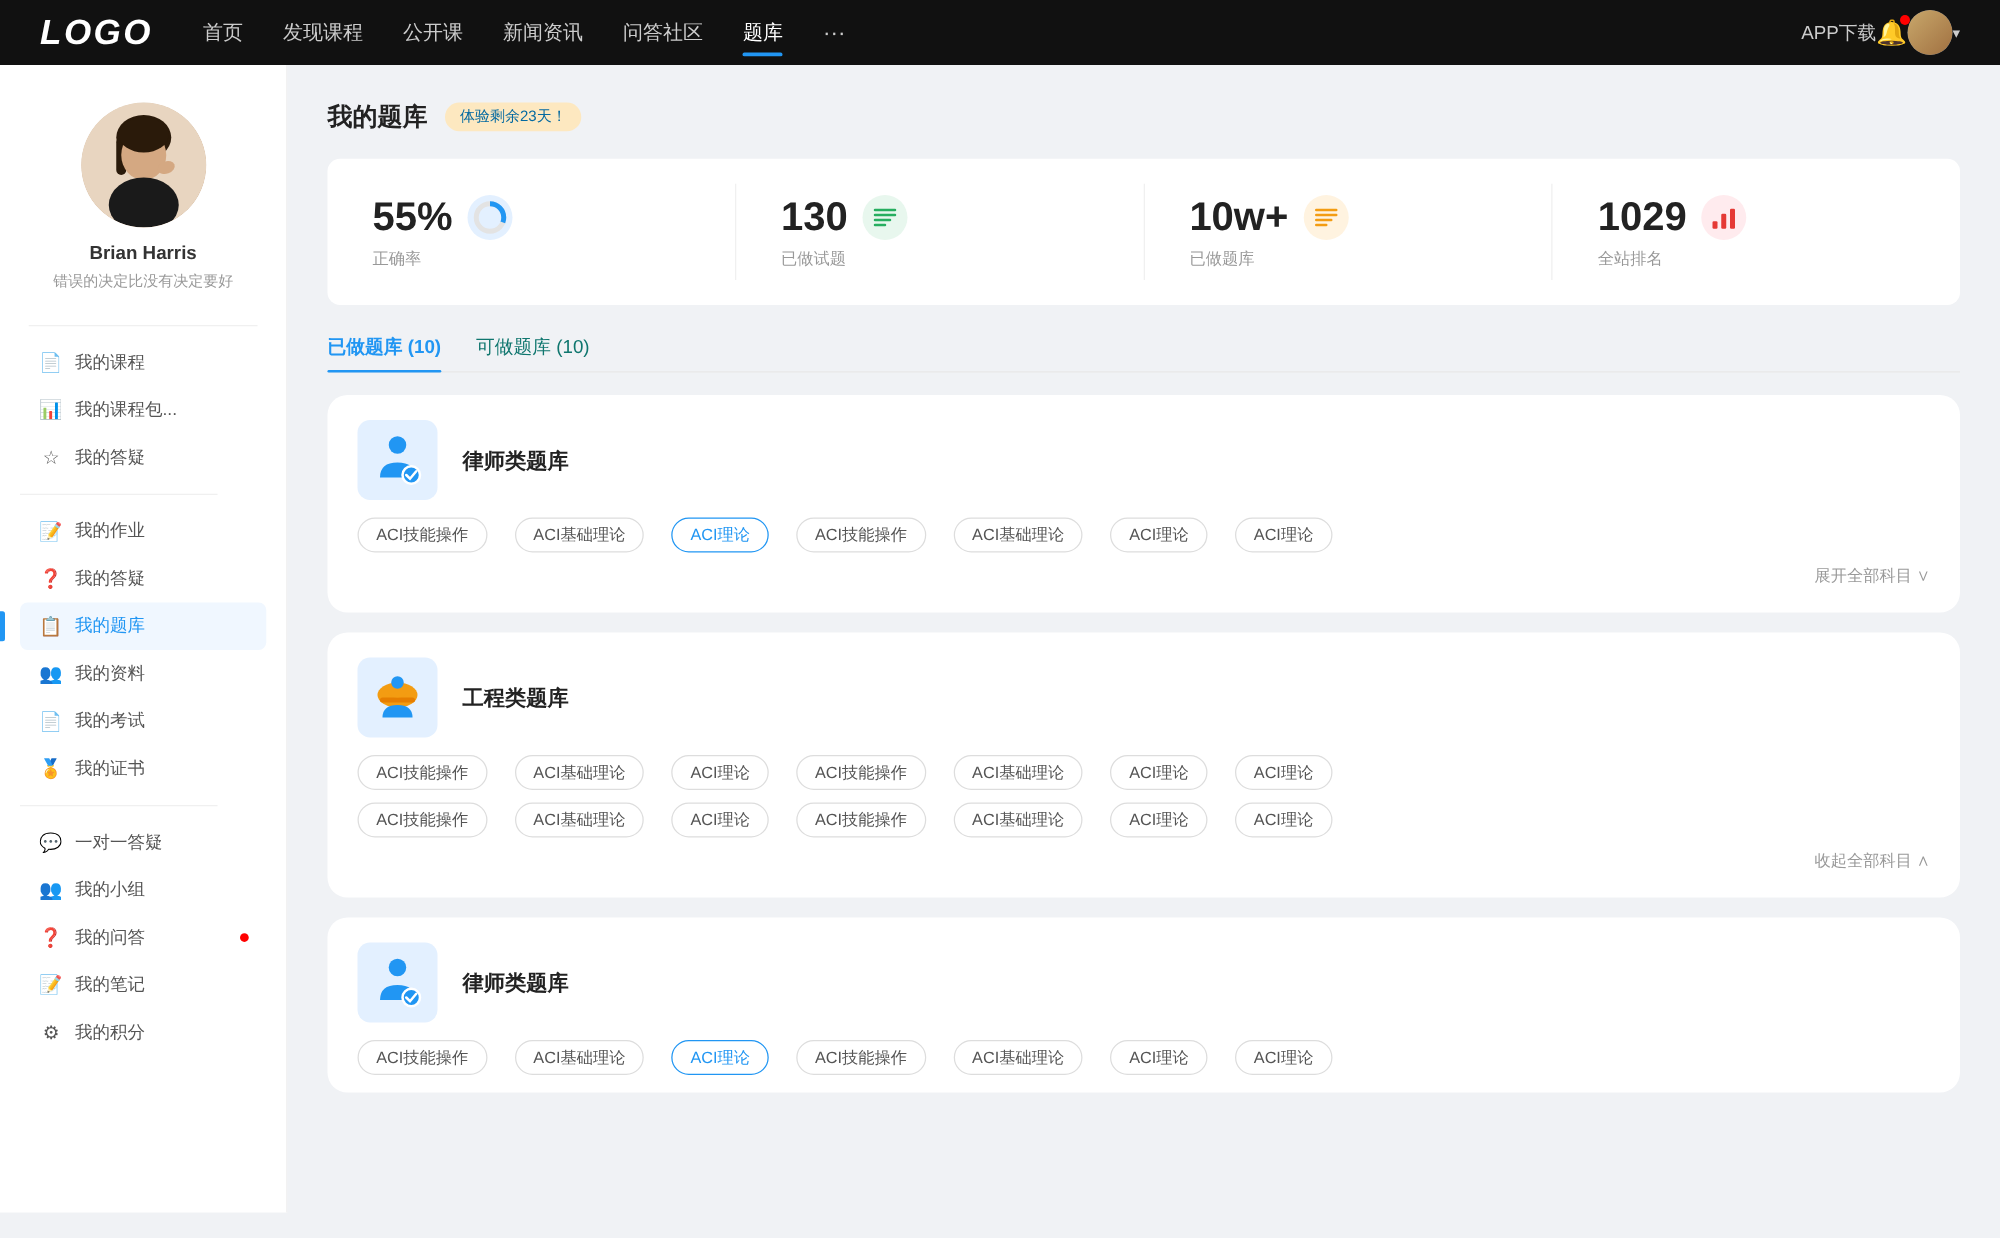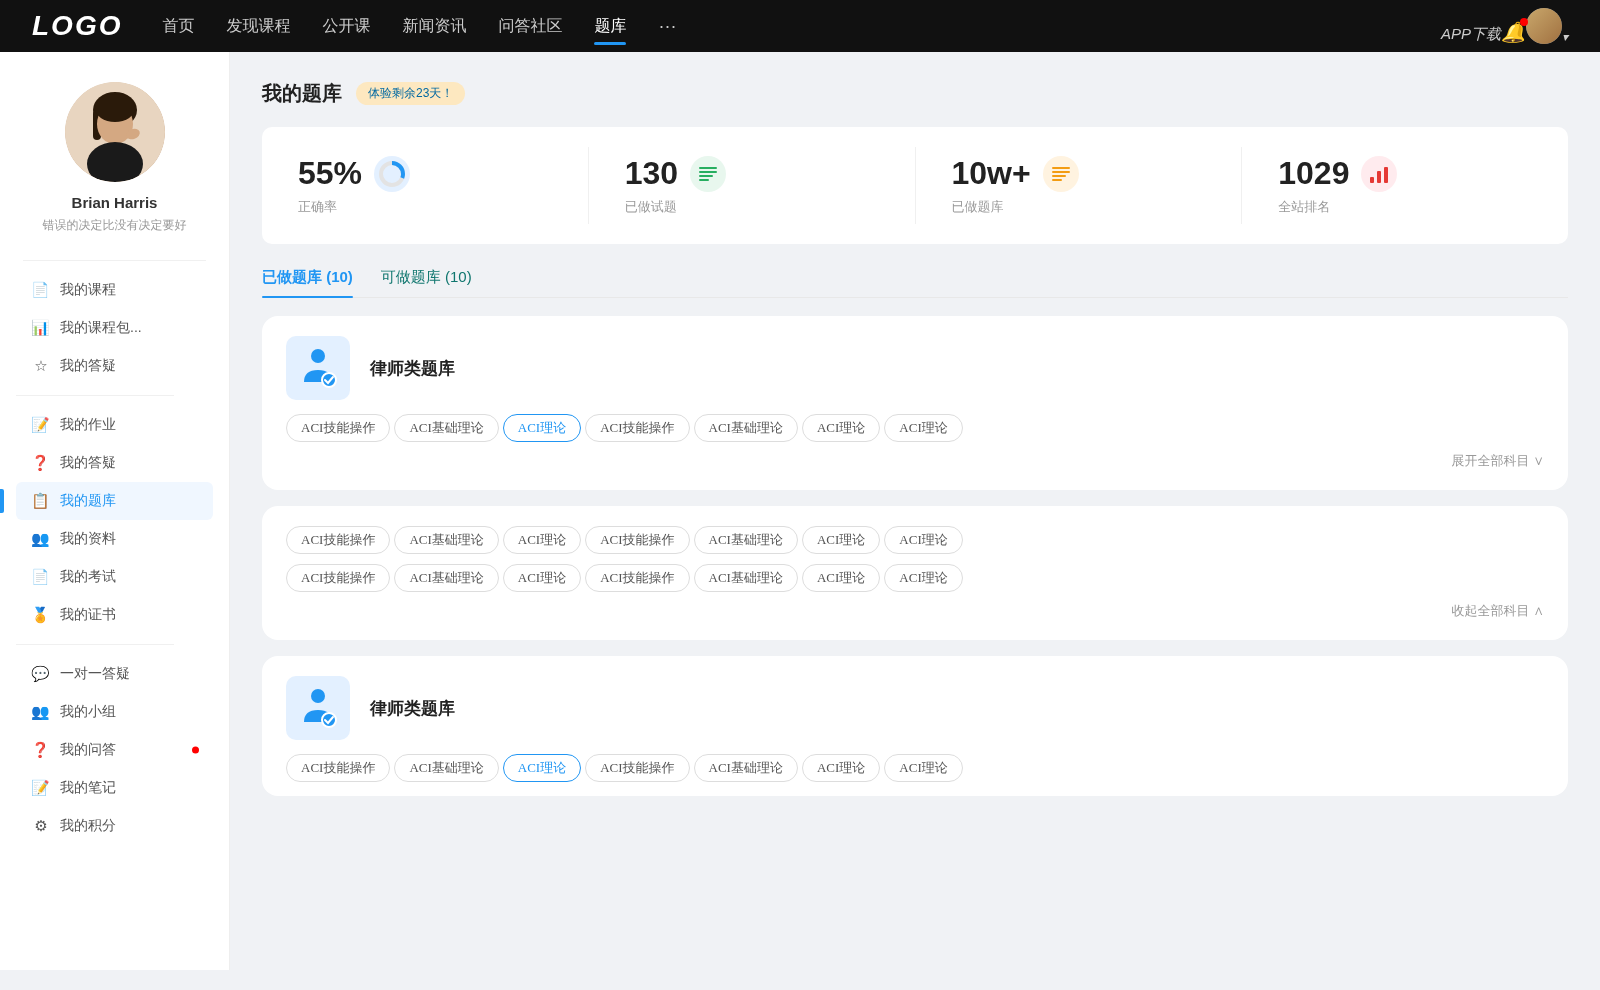--- a/index.html
+++ b/index.html
@@ -44,23 +44,22 @@
       position: absolute;
       bottom: -4px;
       left: 0; right: 0;
       height: 3px;
       background: #2196F3;
       border-radius: 2px;
     }
     .nav-more { color: #ccc; font-size: 18px; cursor: pointer; }
     .nav-right {
       display: flex;
-      align-items: flex-end;
+      align-items: center;
       margin-left: auto;
-      font-style: italic;
     }
     .nav-download { color: #ccc; font-size: 15px; cursor: pointer; }
     .nav-bell {
       position: relative;
       cursor: pointer;
     }
     .nav-bell-icon { color: #ccc; font-size: 20px; }
     .nav-bell-dot {
       position: absolute;
       top: -2px; right: -2px;
@@ -300,22 +299,21 @@
       flex-shrink: 0;
     }
     .qbank-title {
       font-size: 17px;
       font-weight: 600;
       color: #222;
     }
     .qbank-tags {
       display: flex;
       flex-wrap: wrap;
-      gap: 4px;
-      font-family: Liberation Serif, serif;
+      gap: 22px;
     }
     .qbank-tag {
       border: 1px solid #ddd;
       border-radius: 20px;
       padding: 4px 14px;
       font-size: 13px;
       color: #555;
       cursor: pointer;
       background: #fff;
     }
@@ -548,20 +546,34 @@
         <span class="qbank-tag">ACI基础理论</span>
         <span class="qbank-tag">ACI理论</span>
         <span class="qbank-tag">ACI理论</span>
       </div>
       <div class="qbank-footer">
         <span class="expand-link">展开全部科目 ∨</span>
       </div>
     </div>
 
     <div class="qbank-card">
+      <div class="qbank-header">
+        <div class="qbank-icon">
+          <svg width="44" height="44" viewBox="0 0 44 44">
+
+            <ellipse cx="22" cy="20" rx="16" ry="10" fill="#f39c12"></ellipse>
+            <rect x="8" y="22" width="28" height="4" rx="2" fill="#e67e00"></rect>
+            <rect x="14" y="10" width="16" height="12" rx="8" fill="#f39c12"></rect>
+
+            <circle cx="22" cy="10" r="5" fill="#2196F3"></circle>
+            <path d="M10 38 Q10 28 22 28 Q34 28 34 38" fill="#2196F3"></path>
+          </svg>
+        </div>
+        <span class="qbank-title">工程类题库</span>
+      </div>
       <div class="qbank-tags">
         <span class="qbank-tag">ACI技能操作</span>
         <span class="qbank-tag">ACI基础理论</span>
         <span class="qbank-tag">ACI理论</span>
         <span class="qbank-tag">ACI技能操作</span>
         <span class="qbank-tag">ACI基础理论</span>
         <span class="qbank-tag">ACI理论</span>
         <span class="qbank-tag">ACI理论</span>
       </div>
       <div class="qbank-tags" style="margin-top:10px;">

